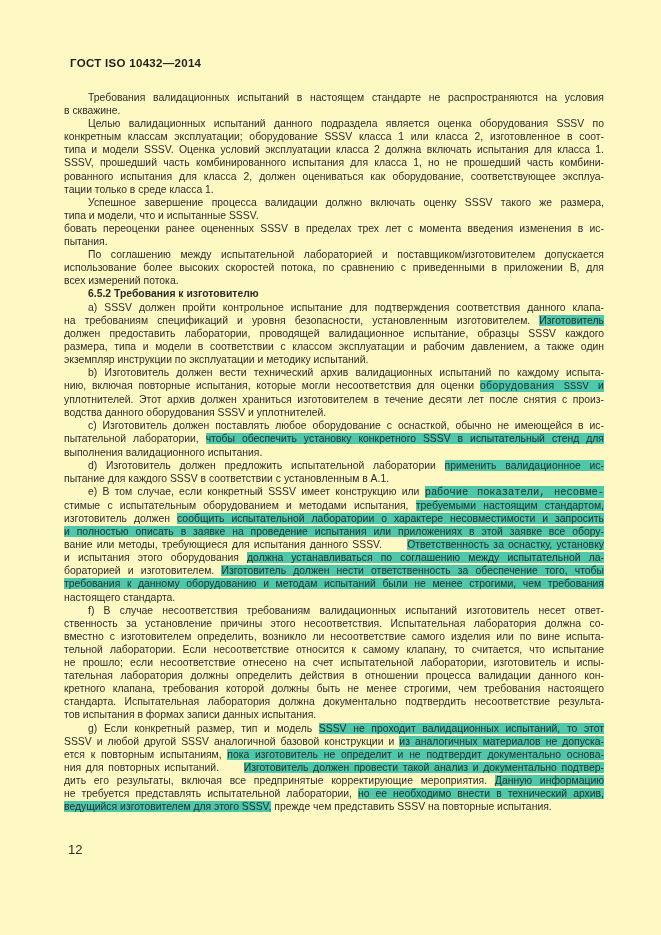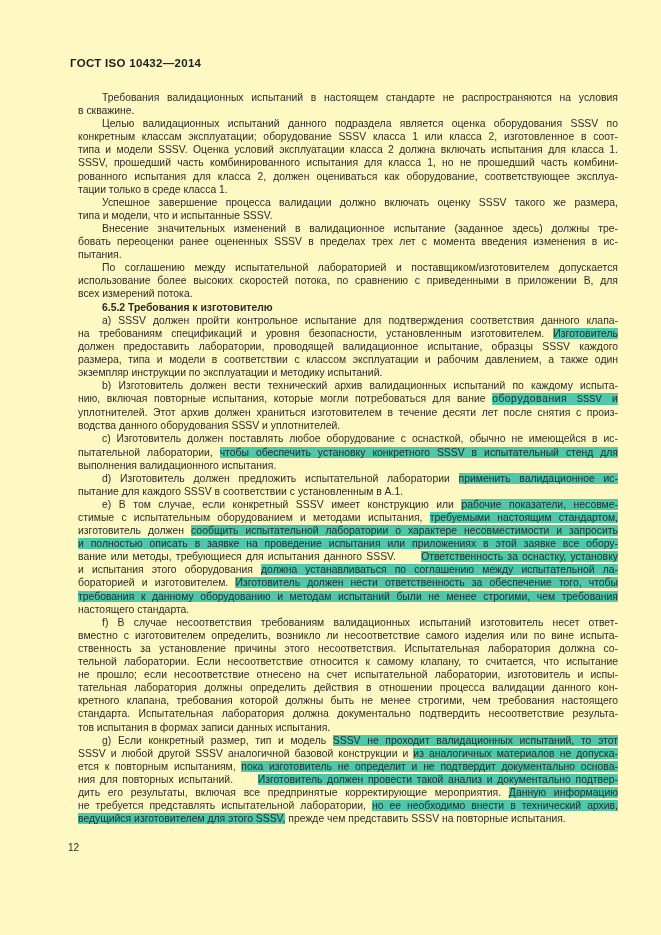--- a/index.html
+++ b/index.html
@@ -16,41 +16,41 @@
     position: absolute;
     left: 70px;
     top: 57px;
     font-size: 11.5px;
     font-weight: 700;
     color: #1e1e1e;
     letter-spacing: 0.3px;
   }
   .doc-body {
     position: absolute;
-    left: 78px;
+    left: 64px;
     top: 91px;
     width: 540px;
     font-size: 10.4px;
     line-height: 13.1px;
     color: #2b2b2b;
   }
   .para { margin: 0; }
   .para.heading { font-weight: 700; }
   .line {
     text-align: justify;
     text-align-last: justify;
   }
   .line.last { text-align-last: left; }
   .line.ind { text-indent: 24px; }
   .hl { color: #21302c; }
   .page-num {
     position: absolute;
     left: 68px;
     top: 842px;
-    font-size: 10px;
+    font-size: 13px;
     color: #2b2b2b;
   }
 </style>
 </head>
 <body>
 
 <div class="page">
   <div class="doc-header">ГОСТ ISO 10432—2014</div>
 
   <div class="doc-body" id="doc-body">
@@ -64,69 +64,68 @@
         <div class="line"><span>типа и модели SSSV. Оценка условий эксплуатации класса 2 должна включать испытания для класса 1.</span></div>
         <div class="line"><span>SSSV, прошедший часть комбинированного испытания для класса 1, но не прошедший часть комбини-</span></div>
         <div class="line"><span>рованного испытания для класса 2, должен оцениваться как оборудование, соответствующее эксплуа-</span></div>
         <div class="line last"><span>тации только в среде класса 1.</span></div>
       </div>
       <div class="para">
         <div class="line ind"><span>Успешное завершение процесса валидации должно включать оценку SSSV такого же размера,</span></div>
         <div class="line last"><span>типа и модели, что и испытанные SSSV.</span></div>
       </div>
       <div class="para">
-        <div class="line ind"><span>Внесение значительных изменений в валидационное испытание (заданное здесь) должны тре-</span></div>
         <div class="line"><span>бовать переоценки ранее оцененных SSSV в пределах трех лет с момента введения изменения в ис-</span></div>
         <div class="line last"><span>пытания.</span></div>
       </div>
       <div class="para">
         <div class="line ind"><span>По соглашению между испытательной лабораторией и поставщиком/изготовителем допускается</span></div>
         <div class="line"><span>использование более высоких скоростей потока, по сравнению с приведенными в приложении В, для</span></div>
         <div class="line last"><span>всех измерений потока.</span></div>
       </div>
       <div class="para heading">
         <div class="line ind last"><span>6.5.2 Требования к изготовителю</span></div>
       </div>
       <div class="para">
         <div class="line ind"><span>a) SSSV должен пройти контрольное испытание для подтверждения соответствия данного клапа-</span></div>
         <div class="line"><span>на требованиям спецификаций и уровня безопасности, установленным изготовителем. </span><span class="hl" style="background-color: rgb(78, 199, 171);">Изготовитель</span></div>
         <div class="line"><span>должен предоставить лаборатории, проводящей валидационное испытание, образцы SSSV каждого</span></div>
         <div class="line"><span>размера, типа и модели в соответствии с классом эксплуатации и рабочим давлением, а также один</span></div>
         <div class="line last"><span>экземпляр инструкции по эксплуатации и методику испытаний.</span></div>
       </div>
       <div class="para">
         <div class="line ind"><span>b) Изготовитель должен вести технический архив валидационных испытаний по каждому испыта-</span></div>
-        <div class="line"><span>нию, включая повторные испытания, которые могли потребоваться для вание </span><span class="hl" style="background-color: rgb(78, 199, 171); font-family: Liberation Mono, monospace;">оборудования SSSV и</span></div>
+        <div class="line"><span>нию, включая повторные испытания, которые могли несоответствия для оценки </span><span class="hl" style="background-color: rgb(78, 199, 171); font-family: Liberation Mono, monospace;">оборудования SSSV и</span></div>
         <div class="line"><span>уплотнителей. Этот архив должен храниться изготовителем в течение десяти лет после снятия с произ-</span></div>
         <div class="line last"><span>водства данного оборудования SSSV и уплотнителей.</span></div>
       </div>
       <div class="para">
         <div class="line ind"><span>c) Изготовитель должен поставлять любое оборудование с оснасткой, обычно не имеющейся в ис-</span></div>
         <div class="line"><span>пытательной лаборатории, </span><span class="hl" style="background-color: rgb(78, 199, 171);">чтобы обеспечить установку конкретного SSSV в испытательный стенд для</span></div>
         <div class="line last"><span>выполнения валидационного испытания.</span></div>
       </div>
       <div class="para">
         <div class="line ind"><span>d) Изготовитель должен предложить испытательной лаборатории </span><span class="hl" style="background-color: rgb(78, 199, 171);">применить валидационное ис-</span></div>
         <div class="line last"><span>пытание для каждого SSSV в соответствии с установленным в А.1.</span></div>
       </div>
       <div class="para">
-        <div class="line ind"><span>e) В том случае, если конкретный SSSV имеет конструкцию или </span><span class="hl" style="background-color: rgb(78, 199, 171);">рабочие показатели, несовме-</span></div>
+        <div class="line ind"><span>e) В том случае, если конкретный SSSV имеет конструкцию или </span><span class="hl" style="background-color: rgb(78, 199, 171); font-family: Liberation Mono, monospace;">рабочие показатели, несовме-</span></div>
         <div class="line"><span>стимые с испытательным оборудованием и методами испытания, </span><span class="hl" style="background-color: rgb(78, 199, 171);">требуемыми настоящим стандартом,</span></div>
         <div class="line"><span>изготовитель должен </span><span class="hl" style="background-color: rgb(78, 199, 171);">сообщить испытательной лаборатории о характере несовместимости и запросить</span></div>
         <div class="line"><span class="hl" style="background-color: rgb(78, 199, 171);">и полностью описать в заявке на проведение испытания или приложениях в этой заявке все обору-</span></div>
         <div class="line"><span>вание или методы, требующиеся для испытания данного SSSV. </span><span class="hl" style="background-color: rgb(78, 199, 171); margin-left: 21px;">Ответственность за оснастку, установку</span></div>
         <div class="line"><span>и испытания этого оборудования </span><span class="hl" style="background-color: rgb(78, 199, 171);">должна устанавливаться по соглашению между испытательной ла-</span></div>
         <div class="line"><span>бораторией и изготовителем. </span><span class="hl" style="background-color: rgb(78, 199, 171);">Изготовитель должен нести ответственность за обеспечение того, чтобы</span></div>
         <div class="line"><span class="hl" style="background-color: rgb(78, 199, 171);">требования к данному оборудованию и методам испытаний были не менее строгими, чем требования</span></div>
         <div class="line last"><span>настоящего стандарта.</span></div>
       </div>
       <div class="para">
         <div class="line ind"><span>f) В случае несоответствия требованиям валидационных испытаний изготовитель несет ответ-</span></div>
+        <div class="line"><span>ственность за установление причины этого несоответствия. Испытательная лаборатория должна со-</span></div>
         <div class="line"><span>вместно с изготовителем определить, возникло ли несоответствие самого изделия или по вине испыта-</span></div>
-        <div class="line"><span>ственность за установление причины этого несоответствия. Испытательная лаборатория должна со-</span></div>
         <div class="line"><span>тельной лаборатории. Если несоответствие относится к самому клапану, то считается, что испытание</span></div>
         <div class="line"><span>не прошло; если несоответствие отнесено на счет испытательной лаборатории, изготовитель и испы-</span></div>
         <div class="line"><span>тательная лаборатория должны определить действия в отношении процесса валидации данного кон-</span></div>
         <div class="line"><span>кретного клапана, требования которой должны быть не менее строгими, чем требования настоящего</span></div>
         <div class="line"><span>стандарта. Испытательная лаборатория должна документально подтвердить несоответствие результа-</span></div>
         <div class="line last"><span>тов испытания в формах записи данных испытания.</span></div>
       </div>
       <div class="para">
         <div class="line ind"><span>g) Если конкретный размер, тип и модель </span><span class="hl" style="background-color: rgb(78, 199, 171);">SSSV не проходит валидационных испытаний, то этот</span></div>
         <div class="line"><span>SSSV и любой другой SSSV аналогичной базовой конструкции и </span><span class="hl" style="background-color: rgb(78, 199, 171);">из аналогичных материалов не допуска-</span></div>

